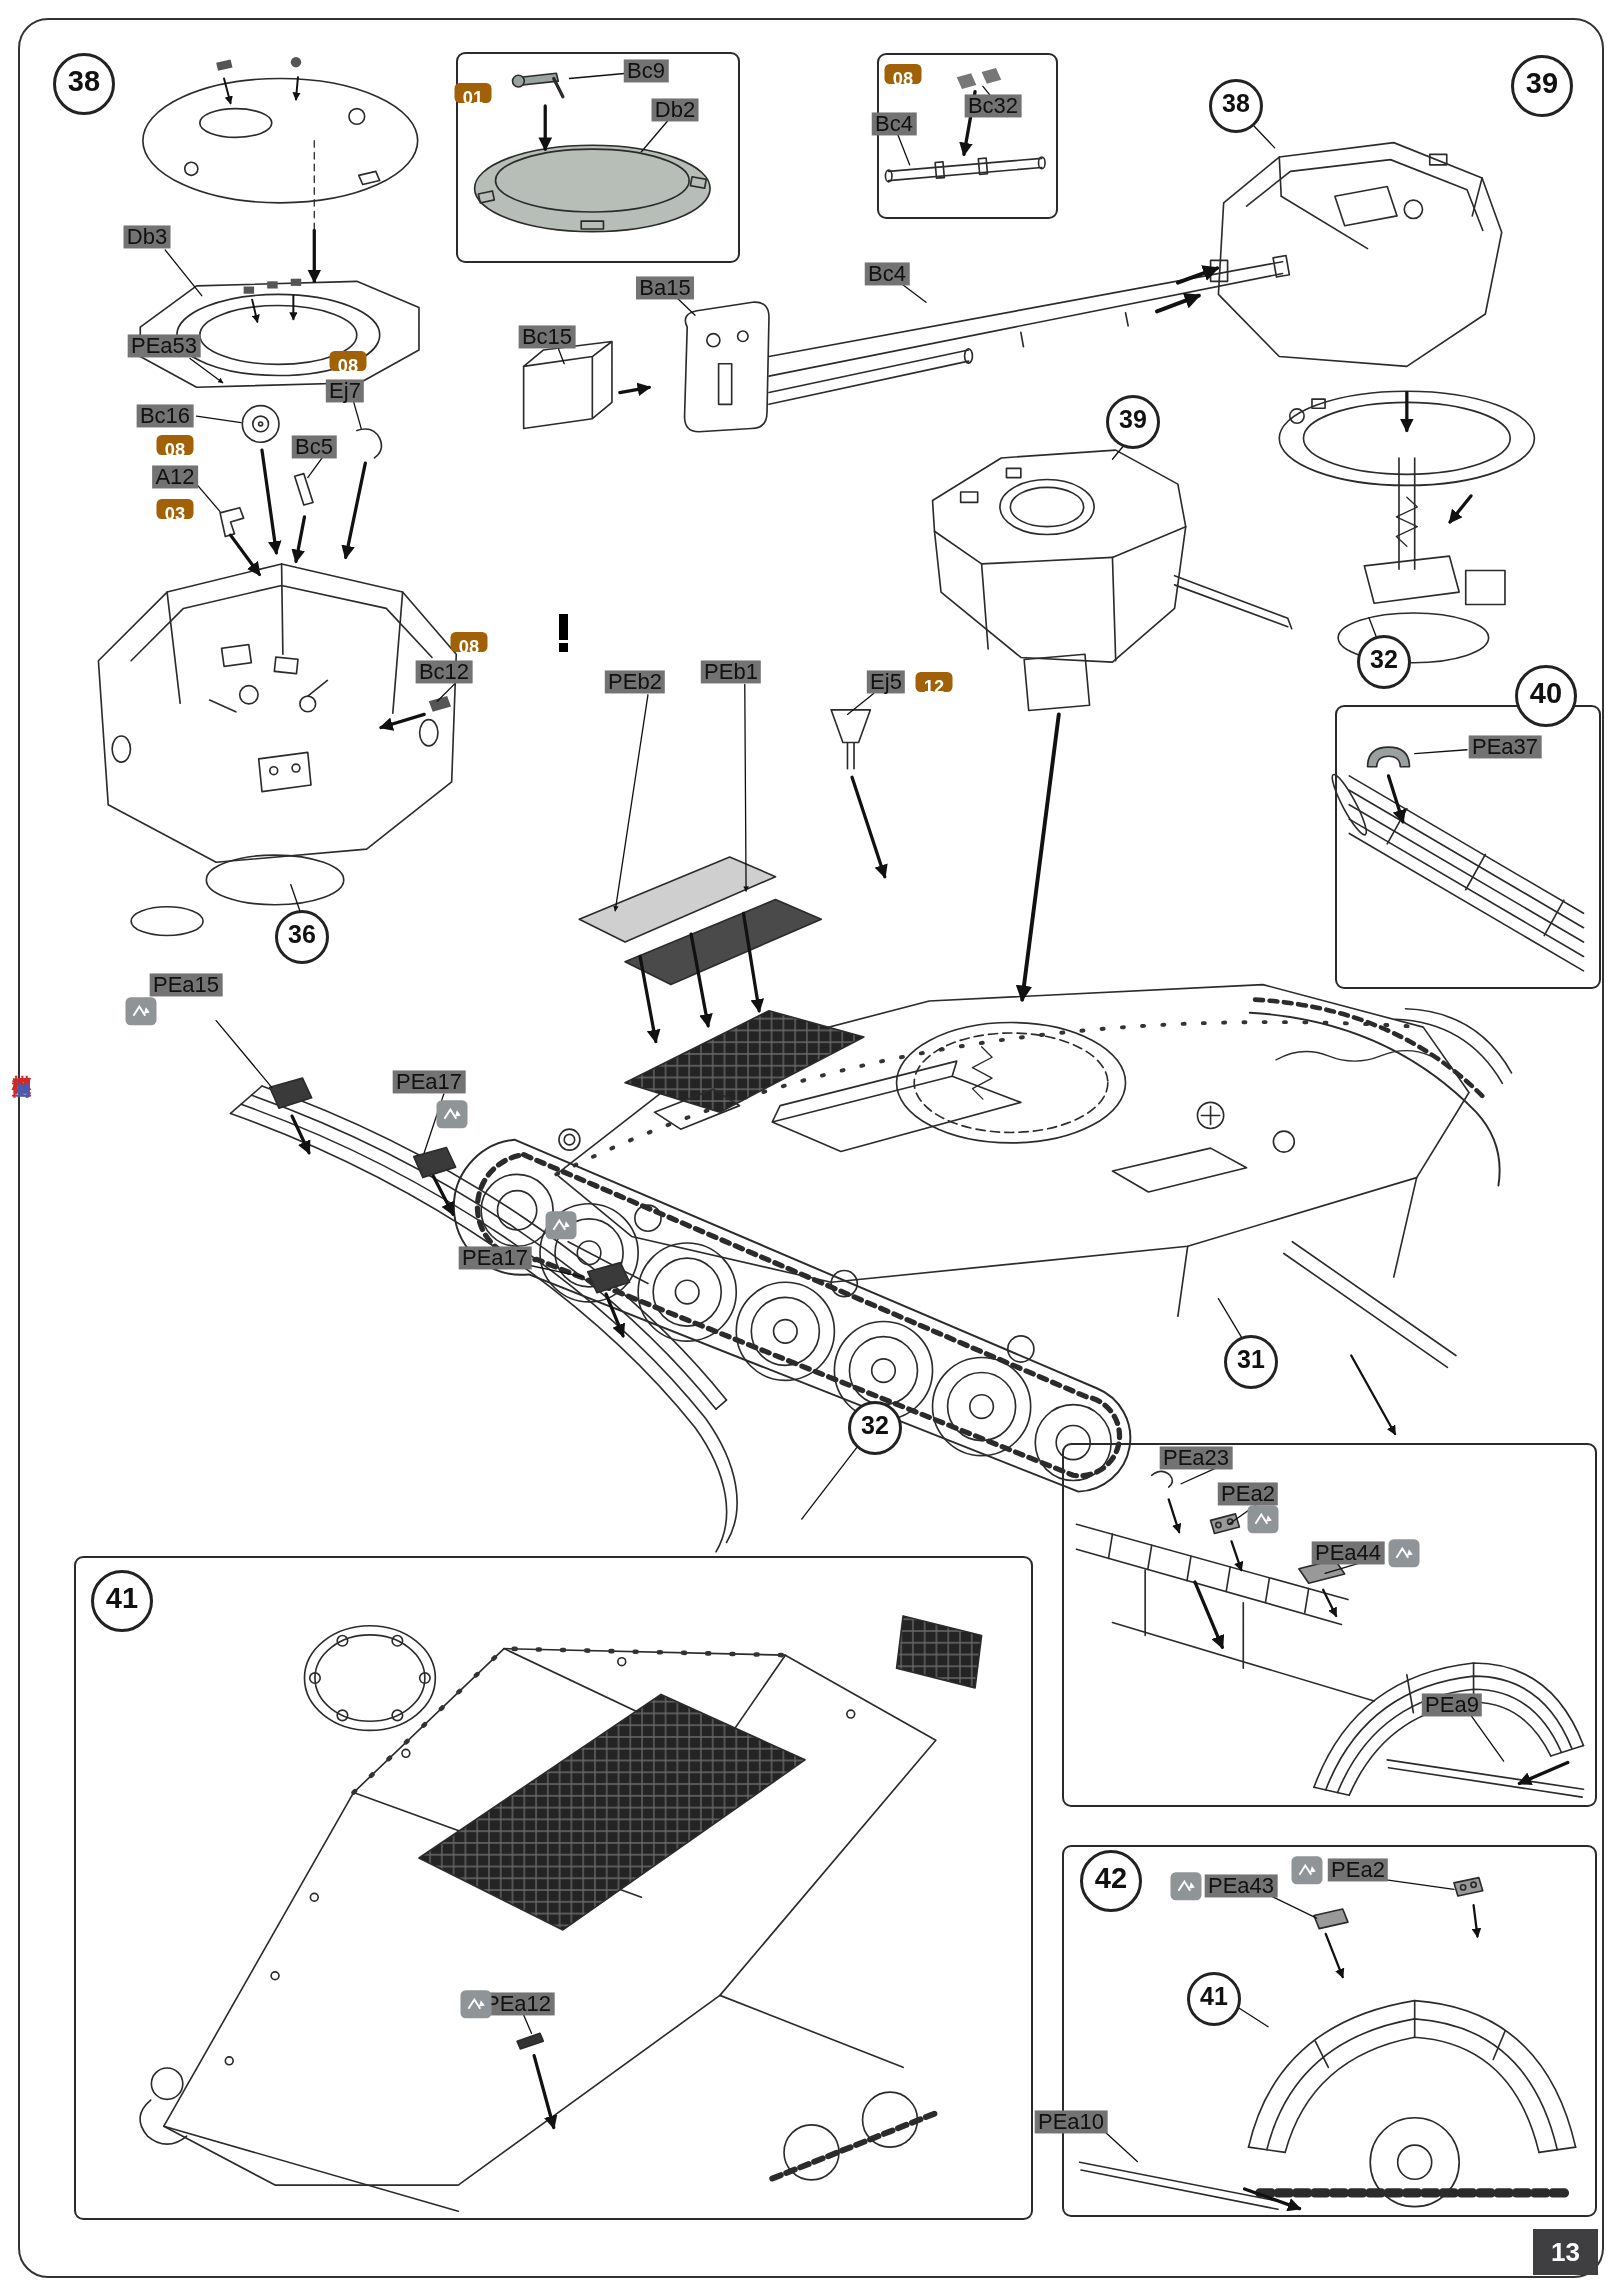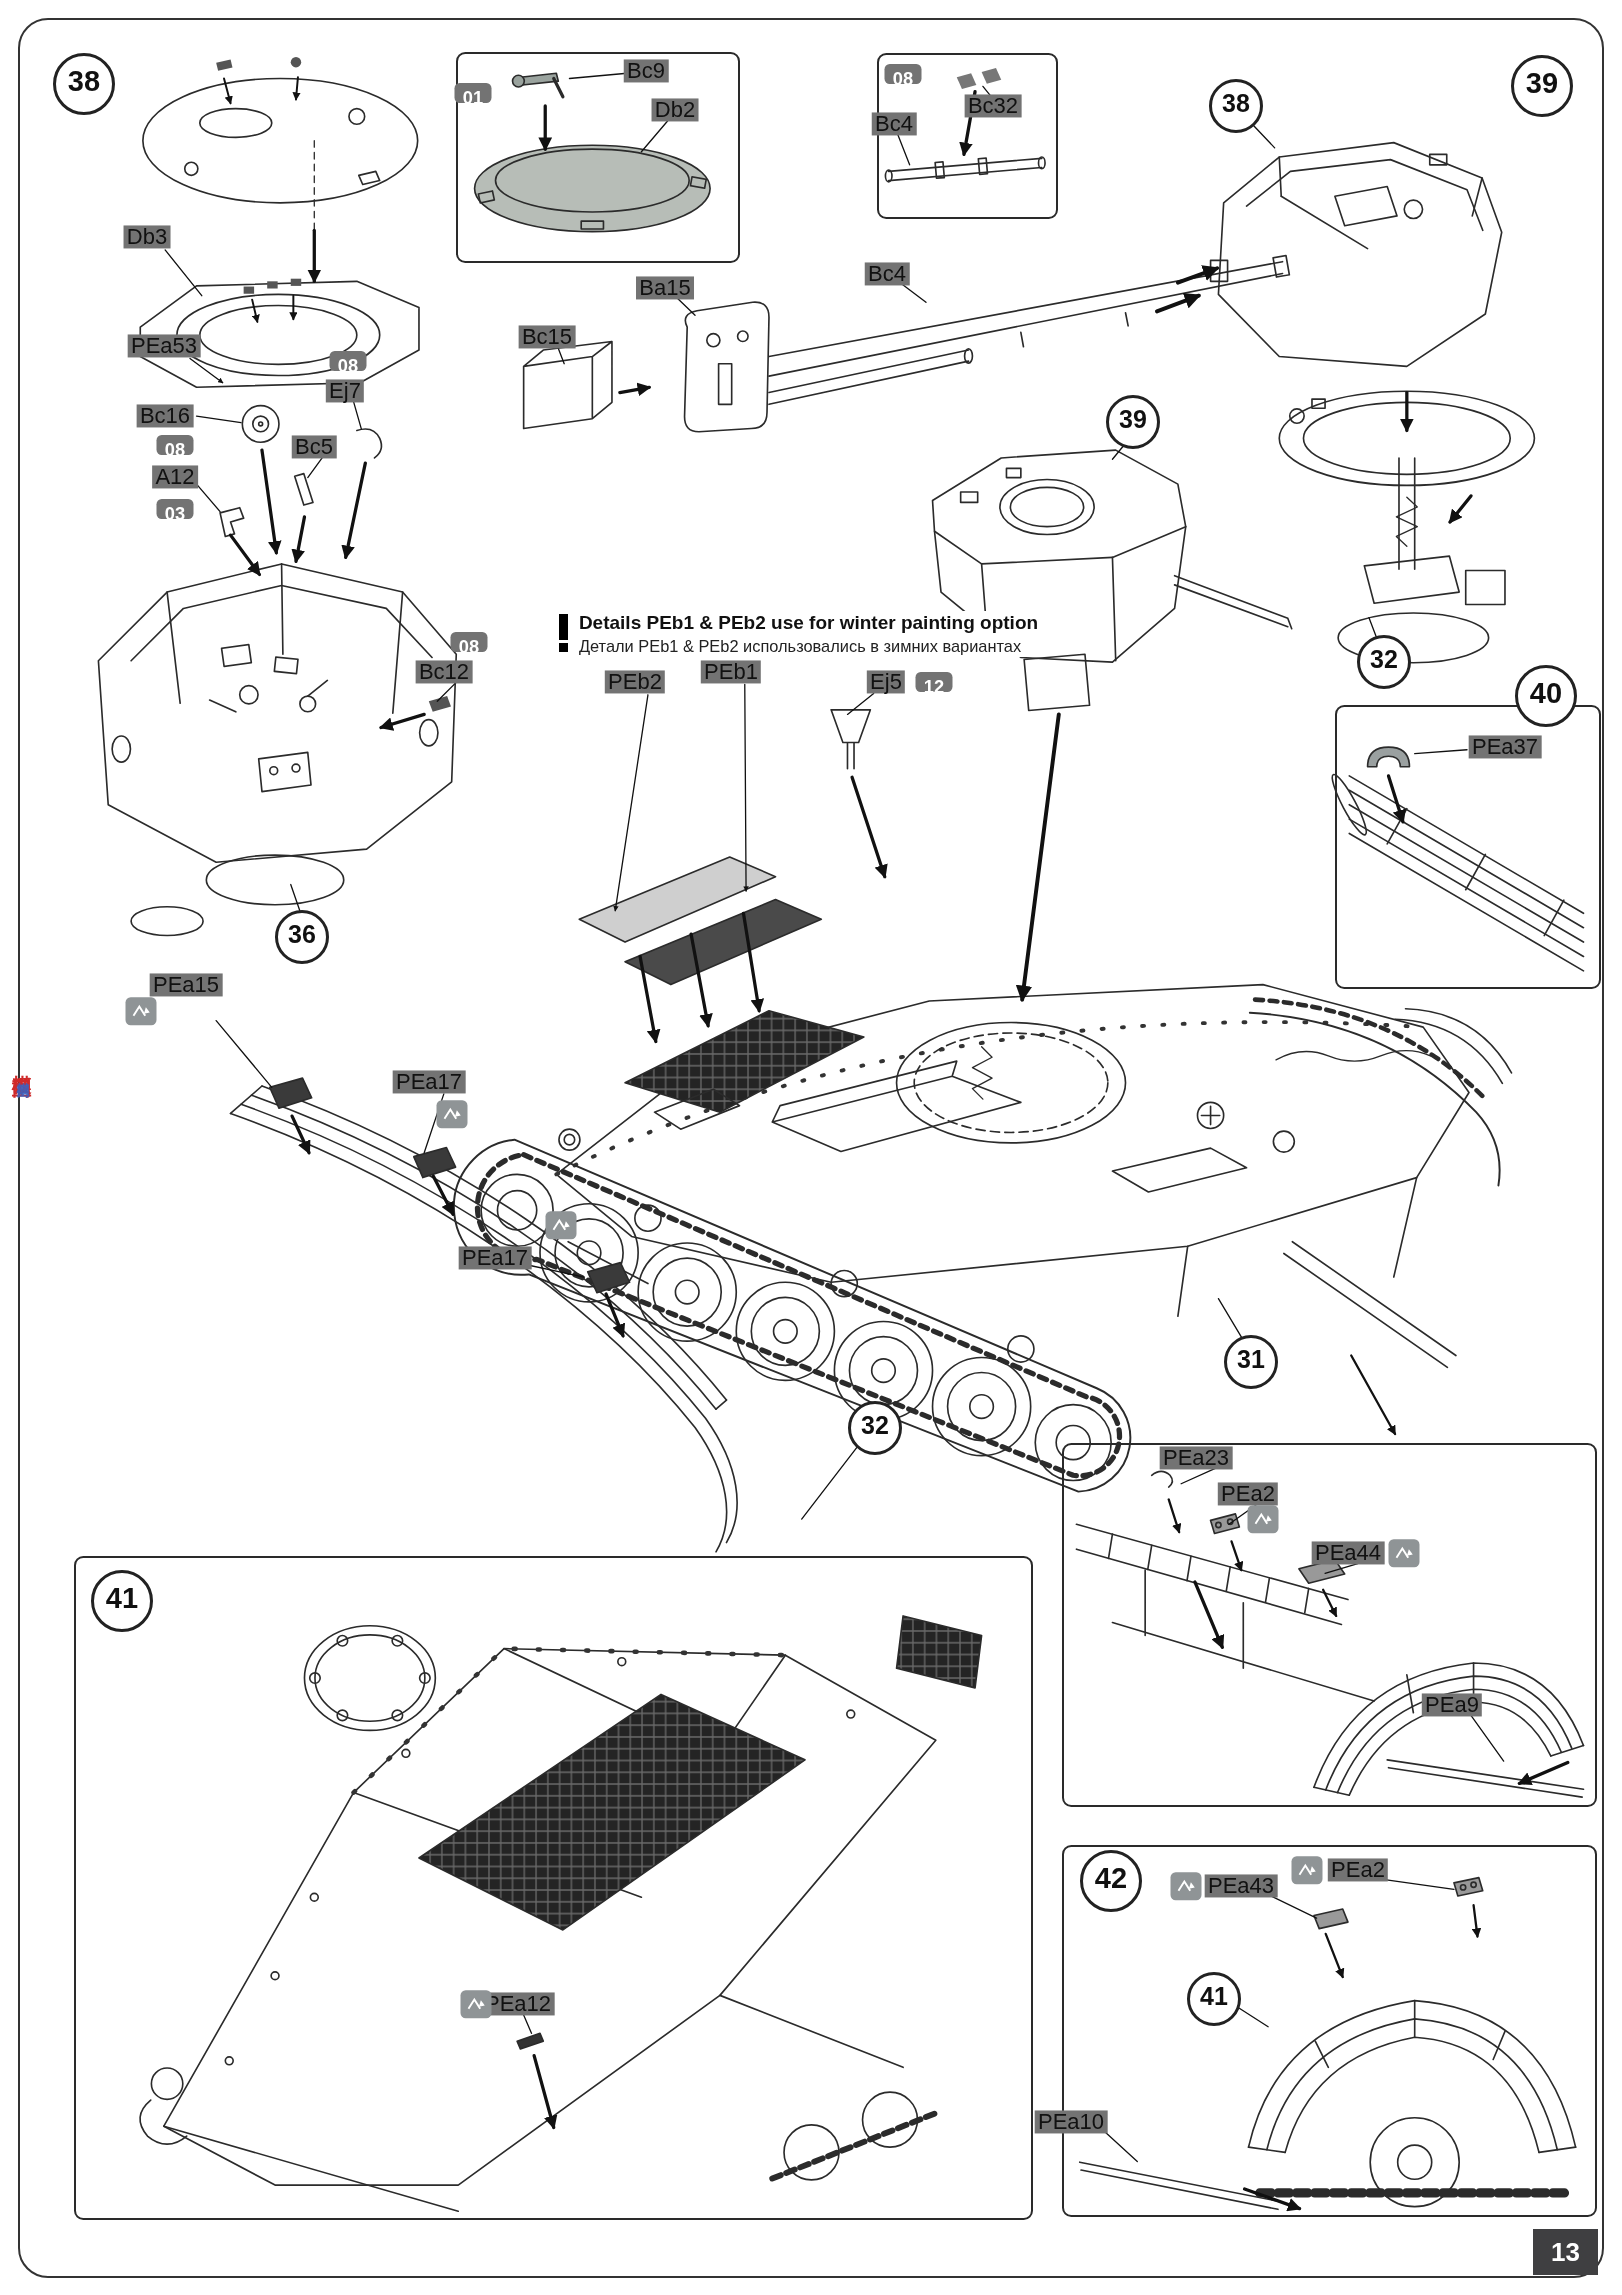--- a/index.html
+++ b/index.html
@@ -5,21 +5,21 @@
   html,body{margin:0;padding:0;background:#fff;}
   .page{position:relative;width:1623px;height:2295px;background:#fff;overflow:hidden;
         font-family:Liberation Sans, sans-serif;color:#111;}
   .frame{position:absolute;left:18.3px;top:18.3px;width:1582px;height:2256px;
          border:2px solid #333;border-radius:30px;z-index:1;}
   .inset{position:absolute;border:2.3px solid #2a2a2a;border-radius:9.2px;background:#fff;z-index:2;}
   svg.art{position:absolute;left:0;top:0;z-index:5;pointer-events:none;}
   .label{position:absolute;z-index:10;transform:translate(-50%,-50%);
          font-size:22px;line-height:1.05;background:#737373;padding:0 3.3px;white-space:nowrap;}
   .badge{position:absolute;z-index:11;transform:translate(-50%,-50%);
-         width:37px;height:20px;background:#737373;color:#fff;border-radius:5.2px;
+         width:37px;height:20px;background:#a16207;color:#fff;border-radius:5.2px;
          font-size:18.3px;font-weight:bold;text-align:center;line-height:30px;}
   .step{position:absolute;z-index:12;transform:translate(-50%,-50%);
         width:56px;height:56px;background:#fff;border:3.9px solid #222;border-radius:50%;
         font-size:29px;font-weight:bold;text-align:center;line-height:50px;}
   .callout{width:48px;height:48px;border-width:3.3px;font-size:25px;line-height:43px;}
   .peicon{position:absolute;z-index:11;transform:translate(-50%,-50%);
           width:31px;height:27.5px;background:#8f9496;border-radius:5.2px;
           display:flex;align-items:center;justify-content:center;}
   .warn{position:absolute;left:554px;top:611px;z-index:10;display:flex;gap:10.5px;align-items:flex-start;background:#fff;padding:1.3px 3.9px;}
   .warn-bang{width:10.5px;display:flex;flex-direction:column;align-items:center;gap:3.9px;padding-top:1.3px;}
@@ -481,24 +481,20 @@
         <polyline points="3,19 12,5 21,19" fill="none" stroke="#fff" stroke-width="3"></polyline>
         <path d="M22,6 l6,8 -9,2 z" fill="#fff"></path>
       </svg>
     </span>
 
   <div class="warn">
     <div class="warn-bang">
       <div class="bar"></div>
         <div class="dot"></div>
     </div>
-    <div class="warn-lines">
-      <div class="warn-en">Details PEb1 &amp; PEb2 use for winter painting option</div>
-      <div class="warn-ru">Детали PEb1 &amp; PEb2 использовались в зимних вариантах</div>
-    </div>
   </div>
 
   <div class="watermark" style="left:9.2px;top:1059px">
     <div class="wm-red">模型网</div>
     <div class="wm-blue">模型网</div>
   </div>
 
   <div class="pagenum" style="left:1533px;top:2229px">13</div>
 
 </div>

